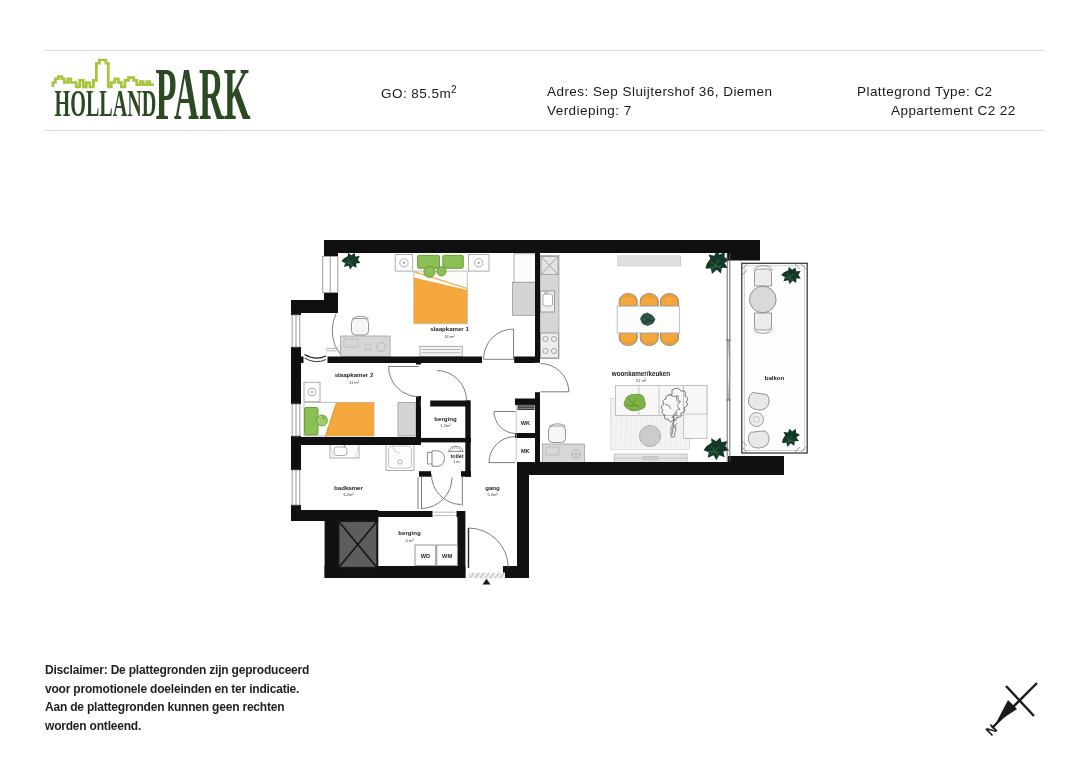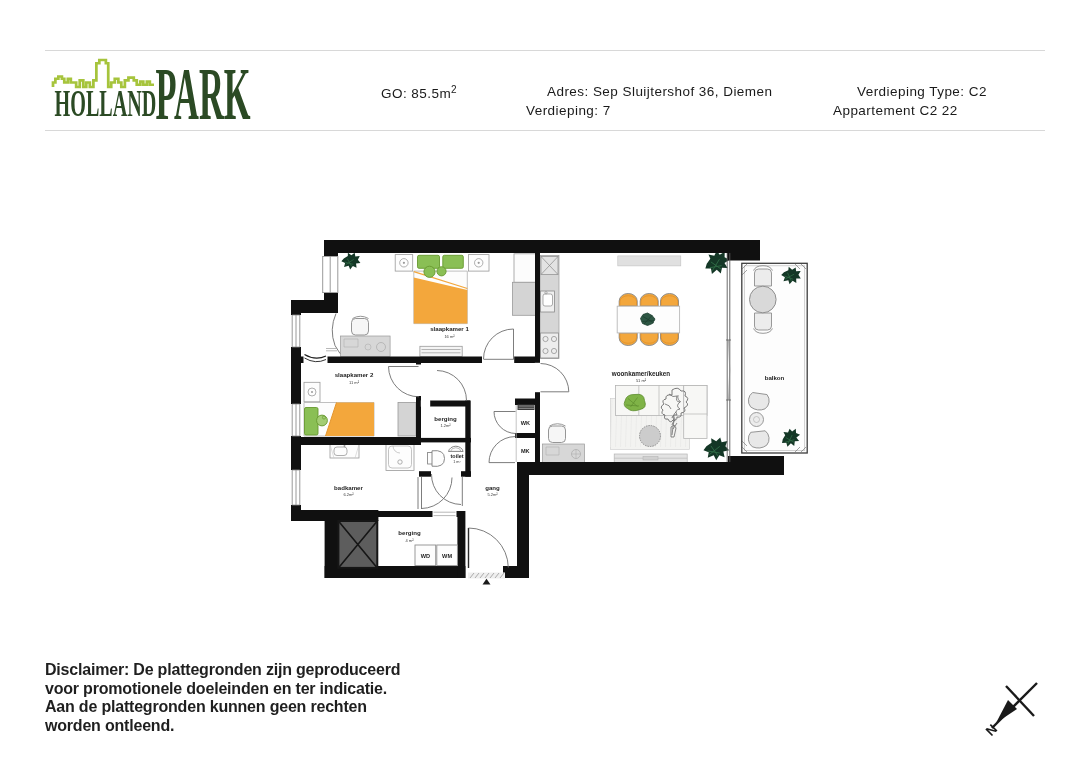--- a/index.html
+++ b/index.html
@@ -1,41 +1,41 @@
 <!DOCTYPE html>
 <html><head>
 <meta charset="utf-8">
 <style>
   html,body{margin:0;padding:0;}
   body{width:1092px;height:772px;background:#ffffff;font-family:"Liberation Sans",sans-serif;position:relative;overflow:hidden;}
   .abs{position:absolute;}
   .hdr{font-weight:normal;font-size:13.5px;color:#1a1a1a;letter-spacing:.45px;}
   .rule{position:absolute;left:45px;width:1000px;height:1px;background:#d8d8d8;}
-  .disc{position:absolute;left:45px;top:661px;font-size:16px;line-height:18.5px;font-weight:bold;color:#1f1f1f;letter-spacing:-0.2px;}
+  .disc{position:absolute;left:45px;top:661px;font-size:12px;line-height:18.5px;font-weight:bold;color:#1f1f1f;letter-spacing:-0.2px;}
 </style>
 </head>
 <body>
 <div class="rule" style="top:50px"></div>
 <div class="rule" style="top:130px"></div>
 
 <svg class="abs" style="left:45px;top:55px" width="215" height="70" viewBox="0 0 215 70">
   <g transform="translate(8,5) scale(0.594,0.551) translate(-8,-8)" fill="none" stroke="#a6c43c" stroke-width="4.6">
     <path d="M8 57 L8 49 L12 49 L12 42 L17 42 L17 38 L23 38 L23 42 L27 42 L27 49 L33 49 L33 42 L38 42 L38 49 L47 49 L47 57 L53 57 L53 45 L59 45 L59 57 L64 57 L64 49 L70 49 L70 57 L76 57 L76 45 L81 45 L81 14 L86 14 L86 8 L97 8 L97 14 L101 14 L101 57 L106 57 L106 49 L112 49 L112 42 L118 42 L118 49 L123 49 L123 57 L129 57 L129 45 L135 45 L135 40 L144 40 L144 45 L149 45 L149 53 L155 53 L155 47 L160 47 L160 53 L166 53 L166 47 L171 47 L171 53 L178 53"></path>
   </g>
   <g fill="#2b4a24" font-family="'Liberation Serif',serif" font-weight="bold">
     <text transform="translate(9.6,60.6) scale(0.53,1)" font-size="38">HOLLAND</text>
     <text transform="translate(110.6,63.5) scale(0.465,1)" font-size="74">PARK</text>
   </g>
 </svg>
 
 <div class="abs hdr" style="left:381px;top:84px">GO: 85.5m<span style="font-size:10px;vertical-align:5px">2</span></div>
 <div class="abs hdr" style="left:547px;top:84px">Adres: Sep Sluijtershof 36, Diemen</div>
-<div class="abs hdr" style="left:526px;top:103px">Verdieping: 7</div>
-<div class="abs hdr" style="left:857px;top:84px">Verdieping Type: C2</div>
-<div class="abs hdr" style="left:833px;top:103px">Appartement C2 22</div>
+<div class="abs hdr" style="left:547px;top:103px">Verdieping: 7</div>
+<div class="abs hdr" style="left:857px;top:84px">Plattegrond Type: C2</div>
+<div class="abs hdr" style="left:891px;top:103px">Appartement C2 22</div>
 
 <div class="disc">Disclaimer: De plattegronden zijn geproduceerd<br>voor promotionele doeleinden en ter indicatie.<br>Aan de plattegronden kunnen geen rechten<br>worden ontleend.</div>
 
 <svg class="abs" style="left:975px;top:670px" width="80" height="75" viewBox="0 0 80 75">
   <g stroke="#1a1a1a" stroke-width="2.4" fill="none">
     <line x1="62" y1="13" x2="17" y2="58"></line>
     <line x1="31" y1="16" x2="59" y2="46"></line>
   </g>
   <polygon points="33,30 42,39 21,53" fill="#1a1a1a"></polygon>
   <text x="11" y="64" font-size="13.5" font-weight="bold" fill="#1a1a1a" transform="rotate(-45 17 59)">N</text>

